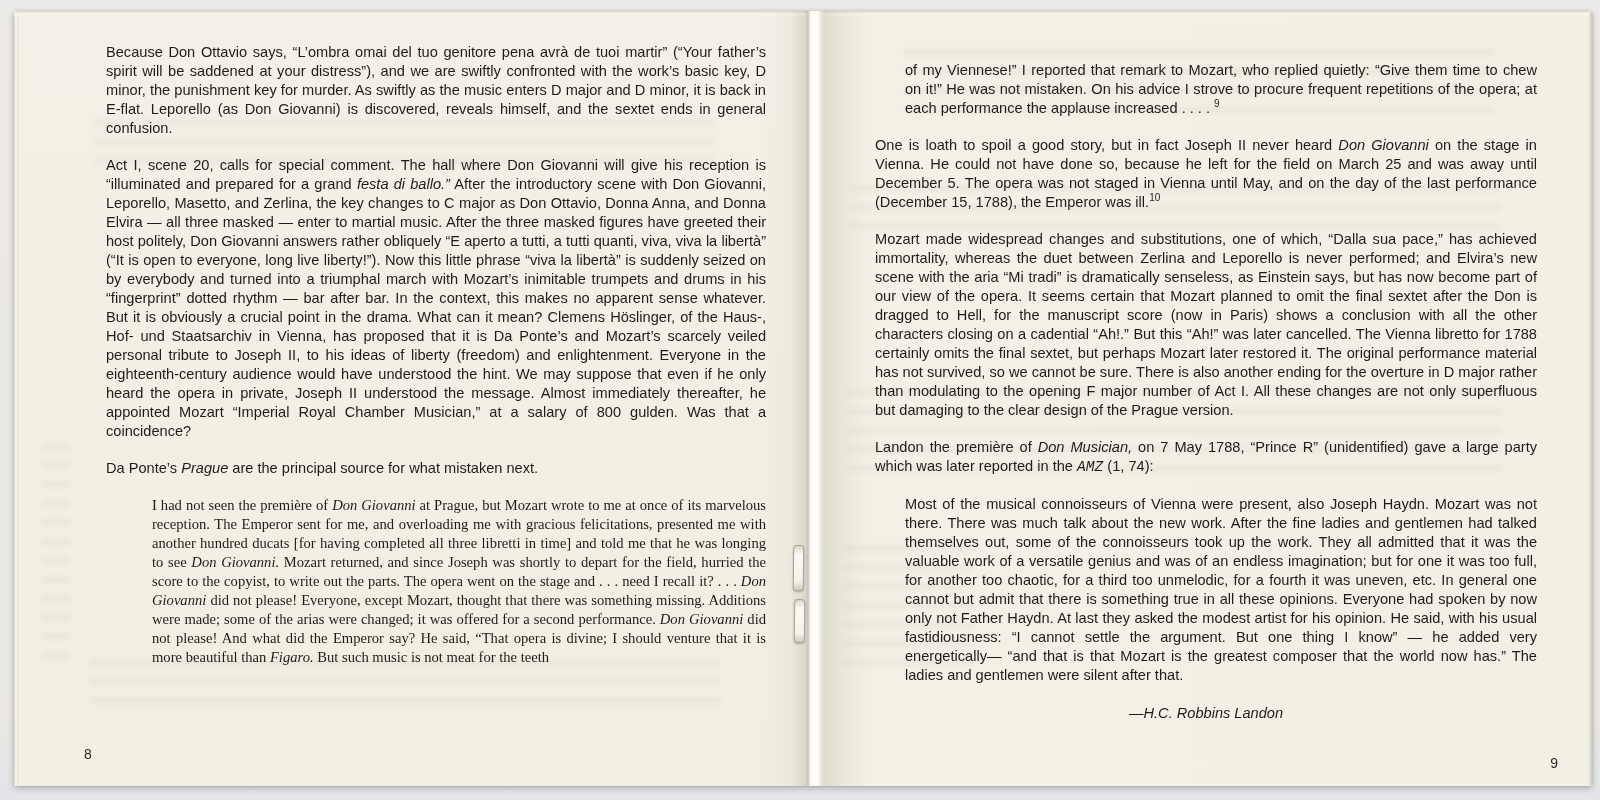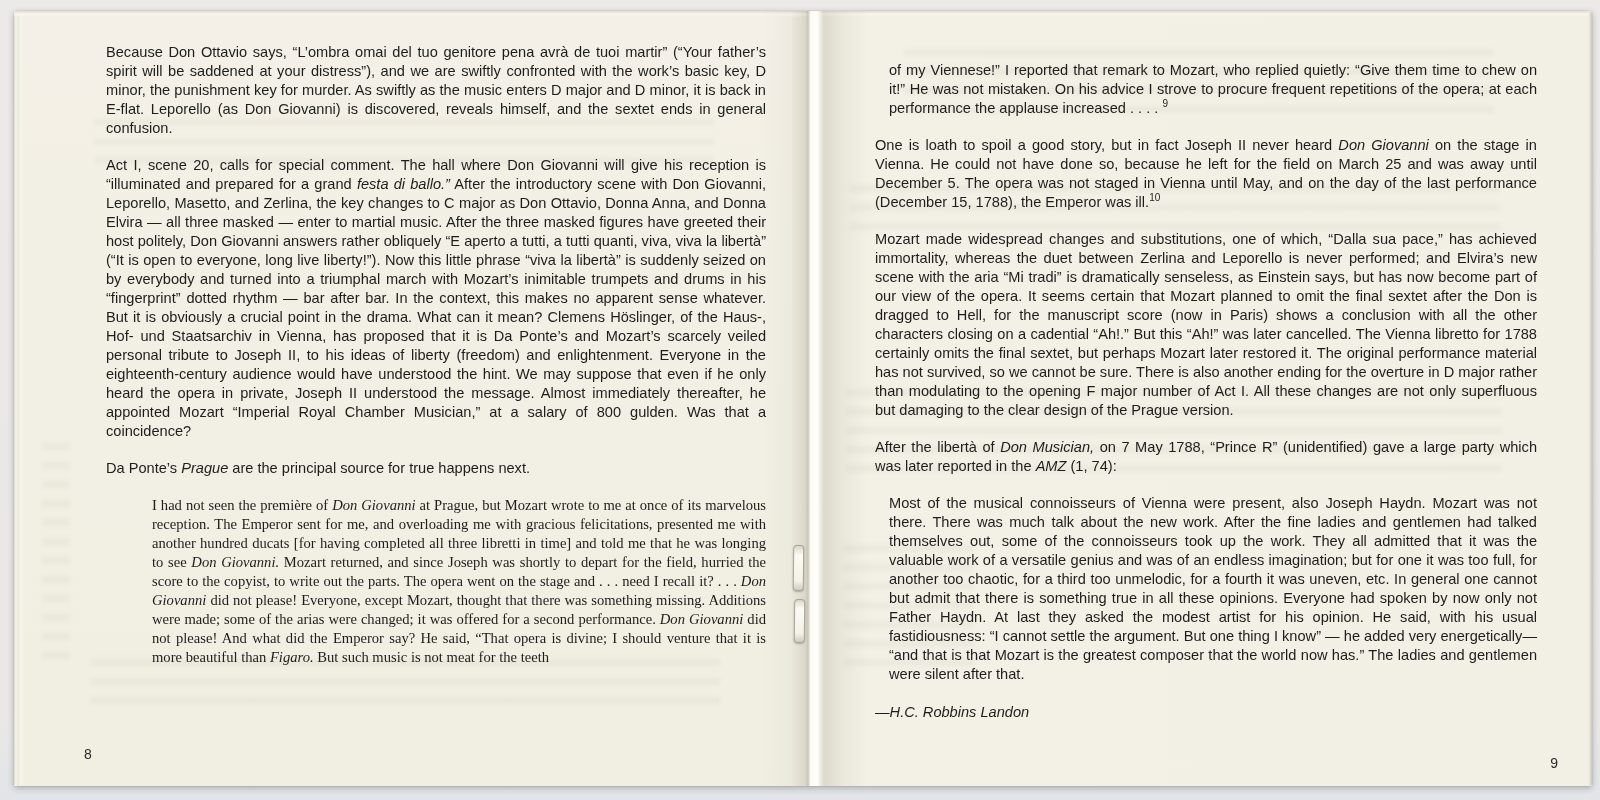--- a/index.html
+++ b/index.html
@@ -62,24 +62,24 @@
     transform: rotate(0.6deg);
   }
   .staple.s1 { left: 779px; top: 534px; height: 44px; }
   .staple.s2 { left: 780px; top: 588px; height: 42px; }
 
   .col { position: absolute; color: #1d1d1b; font-size: 14.6px; line-height: 19px; text-align: justify; }
   .col-left  { left: 84px;  top: 32px; width: 660px; margin-left: 8px; }
   .col-right { left: 861px; top: 50px; width: 662px; }
   .para { margin: 0 0 18px 0; }
   .col-left .para.quote  { margin-left: 46px; font-family: Liberation Serif, serif; }
-  .col-right .para.quote { margin-left: 14px; }
+  .col-right .para.quote { margin-left: 30px; }
   sup { font-size: 10px; line-height: 0; vertical-align: super; }
 
-  .signature { margin-top: 17px; text-align: left; font-style: italic; font-size: 14.6px; line-height: 20px; color: #1d1d1b; }
+  .signature { margin-top: 17px; text-align: center; font-style: italic; font-size: 14.6px; line-height: 20px; color: #1d1d1b; }
 
   .page-num { position: absolute; font-size: 14px; color: #2a2a28; }
   .page-num.left  { left: 70px;  top: 735px; }
   .page-num.right { left: 1496px; top: 744px; width: 48px; text-align: right; }
 
   .bleed {
     position: absolute;
     background: repeating-linear-gradient(180deg,
       rgba(135,135,115,0.13) 0px, rgba(135,135,115,0.13) 7px,
       rgba(135,135,115,0) 7px, rgba(135,135,115,0) 19px);
@@ -105,30 +105,30 @@
     <div class="edge-left"></div>
     <div class="edge-top"></div>
     <div class="edge-right"></div>
     <div class="gutter"></div>
     <div class="staple s1"></div>
     <div class="staple s2"></div>
 
     <div class="col col-left">
         <p class="para body"><span>Because Don Ottavio says, “L’ombra omai del tuo genitore pena avrà de tuoi martir” (“Your father’s spirit will be saddened at your distress”), and we are swiftly confronted with the work’s basic key, D minor, the punishment key for murder. As swiftly as the music enters D major and D minor, it is back in E-flat.  Leporello (as Don Giovanni) is discovered, reveals himself, and the sextet ends in general confusion.</span></p>
         <p class="para body"><span>Act I, scene 20, calls for special comment. The hall where Don Giovanni will give his reception is “illuminated and prepared for a grand </span><span style="font-style: italic;">festa di ballo.”</span><span>  After the introductory scene with Don Giovanni, Leporello, Masetto, and Zerlina, the key changes to C major as Don Ottavio, Donna Anna, and Donna Elvira — all three masked — enter to martial music. After the three masked figures have greeted their host politely, Don Giovanni answers rather obliquely “E aperto a tutti, a tutti quanti, viva, viva la libertà” (“It is open to everyone, long live liberty!”). Now this little phrase “viva la libertà” is suddenly seized on by everybody and turned into a triumphal march with Mozart’s inimitable trumpets and drums in his “fingerprint” dotted rhythm — bar after bar. In the context, this makes no apparent sense whatever. But it is obviously a crucial point in the drama. What can it mean? Clemens Höslinger, of the Haus-, Hof- und Staatsarchiv in Vienna, has proposed that it is Da Ponte’s and Mozart’s scarcely veiled personal tribute to Joseph II, to his ideas of liberty (freedom) and enlightenment. Everyone in the eighteenth-century audience would have understood the hint.  We may suppose that even if he only heard the opera in private, Joseph II understood the message.  Almost immediately thereafter, he appointed Mozart “Imperial Royal Chamber Musician,” at a salary of 800 gulden. Was that a coincidence?</span></p>
-        <p class="para body"><span>Da Ponte’s </span><span style="font-style: italic;">Prague</span><span> are the principal source for true happens next.</span></p>
+        <p class="para body"><span>Da Ponte’s </span><span style="font-style: italic;">Prague</span><span> are the principal source for what mistaken next.</span></p>
         <p class="para quote"><span>I had not seen the première of </span><span style="font-style: italic;">Don Giovanni</span><span> at Prague, but Mozart wrote to me at once of its marvelous reception. The Emperor sent for me, and overloading me with gracious felicitations, presented me with another hundred ducats [for having completed all three libretti in time] and told me that he was longing to see </span><span style="font-style: italic;">Don Giovanni.</span><span> Mozart returned, and since Joseph was shortly to depart for the field, hurried the score to the copyist, to write out the parts. The opera went on the stage and . . . need I recall it? . . . </span><span style="font-style: italic;">Don Giovanni</span><span> did not please! Everyone, except Mozart, thought that there was something missing. Additions were made; some of the arias were changed; it was offered for a second performance.  </span><span style="font-style: italic;">Don Giovanni</span><span> did not please! And what did the Emperor say? He said, “That opera is divine; I should venture that it is more beautiful than </span><span style="font-style: italic;">Figaro.</span><span> But such music is not meat for the teeth</span></p>
       </div>
 
     <div class="col col-right">
       <div>
           <p class="para quote"><span>of my Viennese!” I reported that remark to Mozart, who replied quietly: “Give them time to chew on it!” He was not mistaken. On his advice I strove to procure frequent repetitions of the opera; at each performance the applause increased . . . . </span><sup>9</sup></p>
           <p class="para body"><span>One is loath to spoil a good story, but in fact Joseph II never heard </span><span style="font-style: italic;">Don Giovanni</span><span> on the stage in Vienna. He could not have done so, because he left for the field on March 25 and was away until December 5. The opera was not staged in Vienna until May, and on the day of the last performance (December 15, 1788), the Emperor was ill.</span><sup>10</sup></p>
           <p class="para body"><span>Mozart made widespread changes and substitutions, one of which, “Dalla sua pace,” has achieved immortality, whereas the duet between Zerlina and Leporello is never performed; and Elvira’s new scene with the aria “Mi tradi” is dramatically senseless, as Einstein says, but has now become part of our view of the opera. It seems certain that Mozart planned to omit the final sextet after the Don is dragged to Hell, for the manuscript score (now in Paris) shows a conclusion with all the other characters closing on a cadential “Ah!.” But this “Ah!” was later cancelled. The Vienna libretto for 1788 certainly omits the final sextet, but perhaps Mozart later restored it. The original performance material has not survived, so we cannot be sure. There is also another ending for the overture in D major rather than modulating to the opening F major number of Act I. All these changes are not only superfluous but damaging to the clear design of the Prague version.</span></p>
-          <p class="para body"><span>After the libertà of </span><span style="font-style: italic;">Don Musician,</span><span> on 7 May 1788, “Prince R” (unidentified) gave a large party which was later reported in the </span><span style="font-style: italic;">AMZ</span><span> (1, 74):</span></p>
+          <p class="para body"><span>Landon the première of </span><span style="font-style: italic;">Don Musician,</span><span> on 7 May 1788, “Prince R” (unidentified) gave a large party which was later reported in the </span><span style="font-style: italic; font-family: Liberation Mono, monospace;">AMZ</span><span> (1, 74):</span></p>
           <p class="para quote"><span>Most of the musical connoisseurs of Vienna were present, also Joseph Haydn. Mozart was not there. There was much talk about the new work.  After the fine ladies and gentlemen had talked themselves out, some of the connoisseurs took up the work. They all admitted that it was the valuable work of a versatile genius and was of an endless imagination; but for one it was too full, for another too chaotic, for a third too unmelodic, for a fourth it was uneven, etc. In general one cannot but admit that there is something true in all these opinions. Everyone had spoken by now only not Father Haydn. At last they asked the modest artist for his opinion.  He said, with his usual fastidiousness: “I cannot settle the argument. But one thing I know” — he added very energetically— “and that is that Mozart is the greatest composer that the world now has.” The ladies and gentlemen were silent after that.</span></p>
         </div>
       <div class="signature">
         <div>—H.C. Robbins Landon</div>
       </div>
     </div>
 
     <div class="page-num left">8</div>
     <div class="page-num right">9</div>
   </div>

